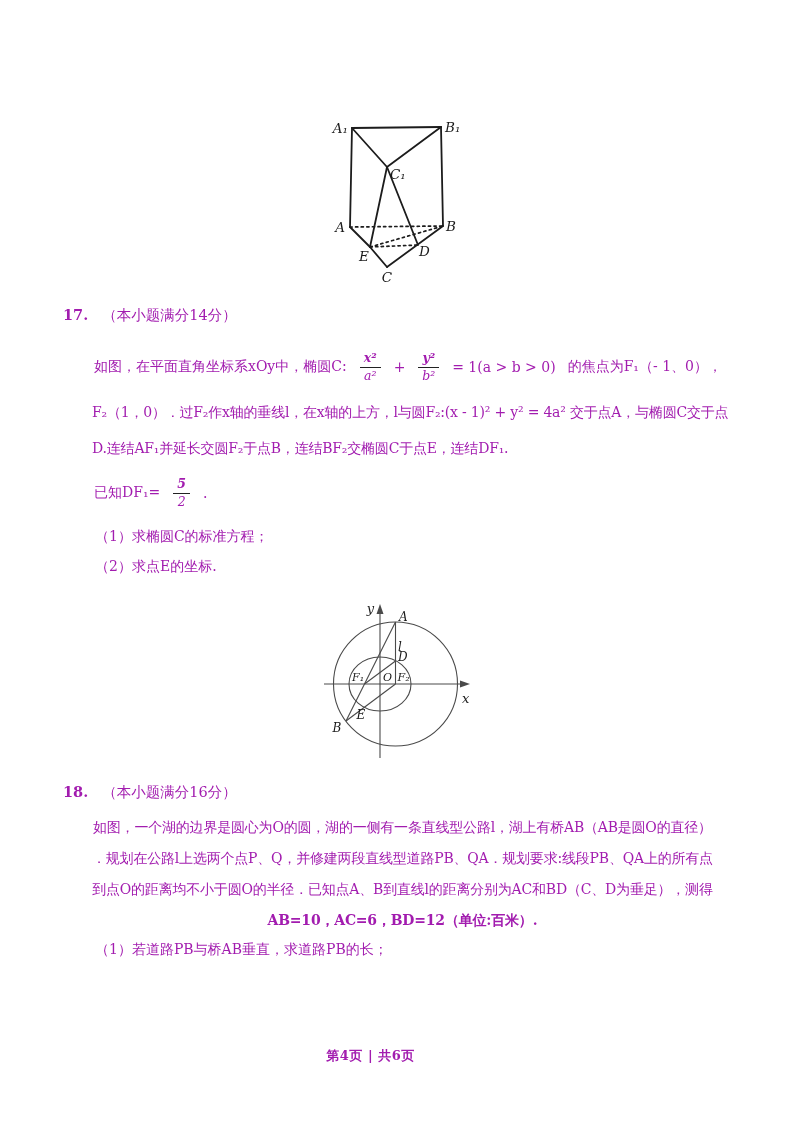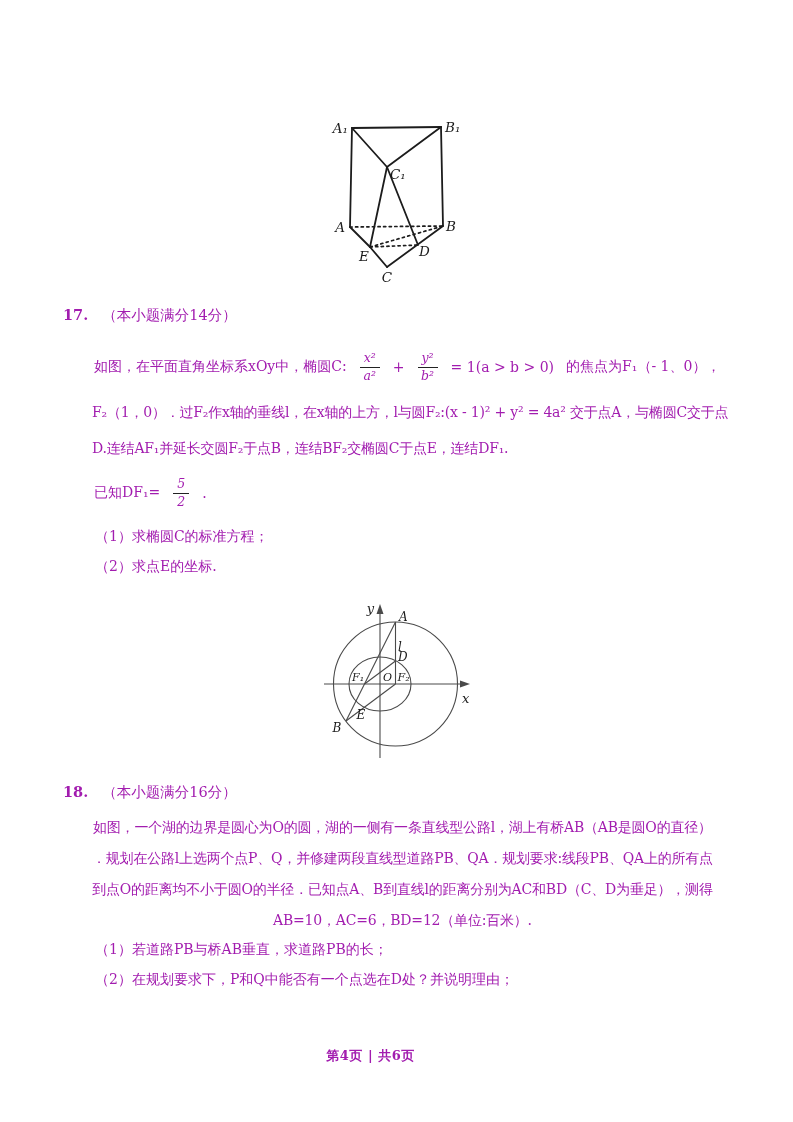--- a/index.html
+++ b/index.html
@@ -17,21 +17,21 @@
   .qheader .qnum{display:inline-block;margin-right:14px;font-weight:bold;}
   .bodyline{left:92px;font-size:14px;letter-spacing:-0.2px;white-space:nowrap;text-align:center;}
   .itemline{left:95px;font-size:14px;white-space:nowrap;}
   .mathline{left:92px;display:flex;align-items:center;font-size:14px;white-space:nowrap;gap:8px;}
   .mathline .seg{margin:0 2px;}
   .frac{
     display:inline-flex;flex-direction:column;align-items:center;
     font-style:italic;font-size:12.5px;line-height:1.15;
     margin:0 3px;vertical-align:middle;
   }
-  .frac .num{border-bottom:1.2px solid #222;padding:0 4px 1px 4px;}
+  .frac .num{border-bottom:1.2px solid #222;padding:0 4px 1px 4px;font-weight:bold;}
   .frac .den{padding-top:1px;}
   .footer{left:7px;width:727px;text-align:center;font-size:13px;letter-spacing:0.5px;font-weight:bold;}
   svg{position:absolute;overflow:visible;}
   svg text{font-family:"DejaVu Serif","Liberation Serif",serif;font-style:italic;fill:#1a1a1a;}
   .prism-line{stroke:#1c1c1c;stroke-width:1.8;fill:none;stroke-linecap:round;}
   .prism-dash{stroke:#1c1c1c;stroke-width:1.7;fill:none;stroke-dasharray:2.2 3.4;stroke-linecap:round;}
   .fig2-line{stroke:#4a4a4a;stroke-width:1.1;fill:none;}
   .fig2-arrow{fill:#4a4a4a;stroke:none;}
 </style>
 </head>
@@ -128,21 +128,20 @@
   </svg>
 
   <div class="abs qheader" style="top:783px;">
     <span class="qnum">18.</span><span>（本小题满分16分）</span>
   </div>
 
   <div class="abs" style="left:92px;top:812px;">
     <div class="bodyline" style="position:static;line-height:31px;">如图，一个湖的边界是圆心为O的圆，湖的一侧有一条直线型公路l，湖上有桥AB（AB是圆O的直径）</div>
     <div class="bodyline" style="position:static;line-height:31px;">．规划在公路l上选两个点P、Q，并修建两段直线型道路PB、QA．规划要求:线段PB、QA上的所有点</div>
     <div class="bodyline" style="position:static;line-height:31px;">到点O的距离均不小于圆O的半径．已知点A、B到直线l的距离分别为AC和BD（C、D为垂足），测得</div>
-    <div class="bodyline" style="position:static;line-height:31px;">AB=10，AC=6，BD=12（单位:百米）.</div>
+    <div class="bodyline" style="position:static;line-height:31px;font-weight:bold;">AB=10，AC=6，BD=12（单位:百米）.</div>
   </div>
 
   <div class="abs itemline" style="top:941px;">（1）若道路PB与桥AB垂直，求道路PB的长；</div>
-  <div class="abs itemline" style="top:971px;">（2）在规划要求下，P和Q中能否有一个点选在D处？并说明理由；</div>
 
   <div class="abs footer" style="top:1047px;">第4页 | 共6页</div>
 
 </div>
 
 </body></html>

